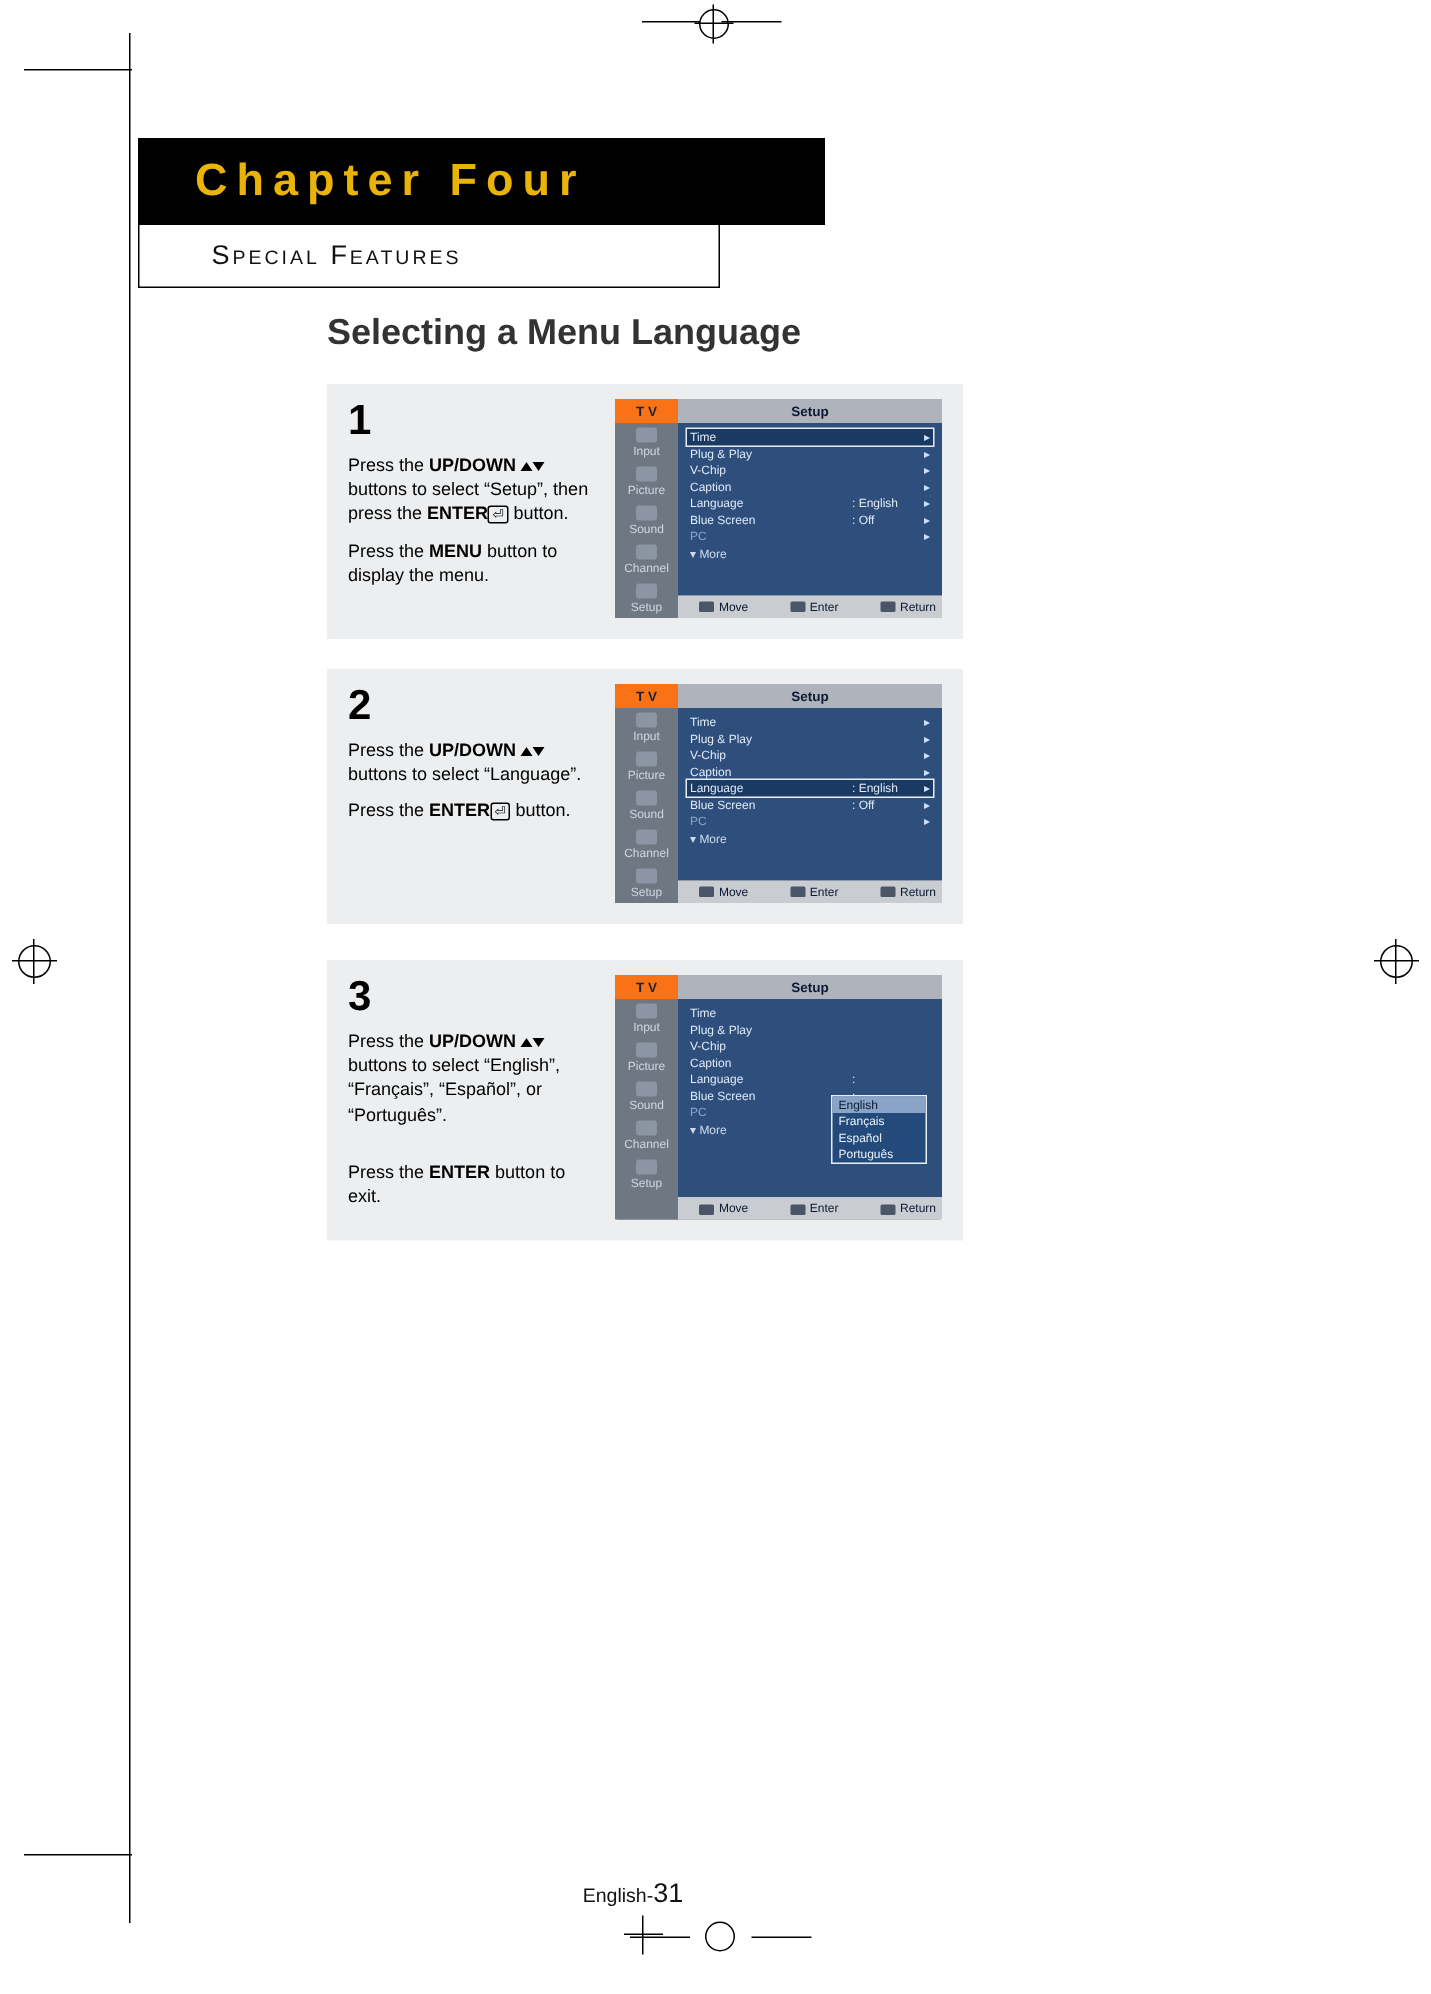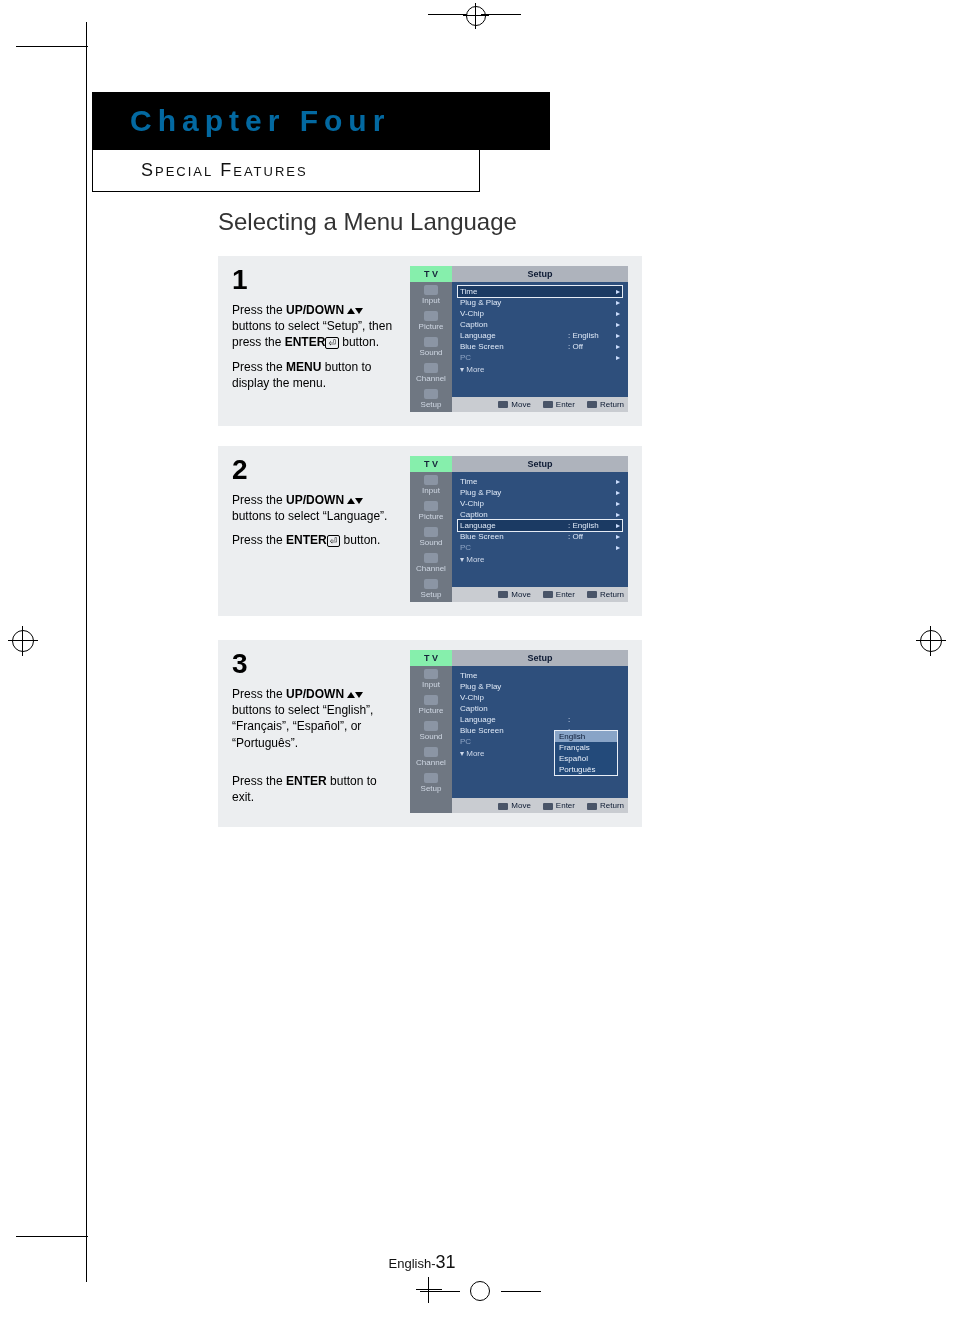--- a/index.html
+++ b/index.html
@@ -20,51 +20,51 @@
   .side-reg::before{left:9px;top:-5px;width:1px;height:30px}
   .side-reg::after{top:9px;left:-5px;width:30px;height:1px}
   .side-reg.left{left:12px}
   .side-reg.right{right:12px}
   .hair-top{position:absolute;top:46px;left:16px;width:72px;height:1px;background:#000}
   .hair-bot{position:absolute;bottom:92px;left:16px;width:72px;height:1px;background:#000}
   .vhair{position:absolute;top:22px;left:86px;width:1px;height:1260px;background:#000}
 
   
   .banner-wrap{position:absolute;top:92px;left:92px}
-  .black-bar{background:#000;color:#0369a1;font-weight:bold;font-size:30px;letter-spacing:6px;padding:12px 160px 12px 38px}
+  .black-bar{background:#000;color:#eab308;font-weight:bold;font-size:30px;letter-spacing:6px;padding:12px 160px 12px 38px}
   .subhead-box{border:1px solid #000;border-top:none;padding:10px 48px;width:290px}
   .subhead{font-size:18px;letter-spacing:2px}
   .subhead .sc{font-variant:small-caps}
 
-  .section-title{position:absolute;top:208px;left:218px;font-size:24px;font-weight:normal;color:#333}
+  .section-title{position:absolute;top:208px;left:218px;font-size:24px;font-weight:bold;color:#333}
 
   
   .step{position:absolute;left:218px;width:424px;background:#eceef0;padding:10px 14px 14px 14px;box-sizing:border-box}
   .step .inner{display:flex;gap:10px}
   .step .txt{flex:0 0 168px;font-size:12px;line-height:1.35;color:#000}
   .step .bignum{font-size:28px;font-weight:bold;margin:0 0 2px 0;line-height:1}
   .step .txt p{margin:0 0 8px 0}
 
   
   .osd{flex:1;background:#6f7782;border-radius:2px;font-size:9px;color:#e8eef5;position:relative;display:flex}
   .osd .tabs{width:42px;background:#6f7782;display:flex;flex-direction:column}
-  .osd .tvlabel{background:#86efac;color:#15243a;text-align:center;font-weight:bold;font-size:9px;padding:3px 0}
+  .osd .tvlabel{background:#f97316;color:#15243a;text-align:center;font-weight:bold;font-size:9px;padding:3px 0}
   .osd .tab{display:flex;flex-direction:column;align-items:center;gap:1px;padding:3px 0;color:#cfd7e3;font-size:8px}
   .osd .tab .ico{width:14px;height:10px;background:#8b95a4;border-radius:2px}
   .osd .main{flex:1;display:flex;flex-direction:column}
   .osd .titlebar{background:#aeb3bc;color:#0d1a33;font-weight:bold;text-align:center;font-size:9px;padding:3px 0}
   .osd .body{background:#2e4f7c;flex:1;padding:4px 6px 18px 6px}
   .osd .row{display:flex;align-items:center;justify-content:space-between;padding:1px 2px;font-size:8px;color:#dfe9f7}
   .osd .row .l{flex:1}
   .osd .row .v{width:44px}
   .osd .row .ar{width:8px;text-align:right;color:#cfe0ff}
   .osd .row.sel{background:#1b3a63;outline:1px solid #e6ecf5}
   .osd .row.dim .l,.osd .row.dim .v{color:#8fa4c4}
   .osd .more{font-size:8px;color:#cfd9ea;padding:2px 0 0 2px}
-  .osd .foot{background:#c9ccd1;color:#0a1830;font-size:8px;padding:3px 4px;display:flex;justify-content:flex-end;gap:12px}
+  .osd .foot{background:#c9ccd1;color:#0a1830;font-size:8px;padding:3px 4px;display:flex;justify-content:flex-end;gap:28px}
   .osd .foot span::before{content:"";display:inline-block;width:10px;height:7px;margin-right:3px;background:#4a5568;vertical-align:middle;border-radius:1px}
 
   
   .lang-pop{position:absolute;right:10px;top:64px;width:62px;background:#234a7a;border:1px solid #e8eef7}
   .lang-pop div{font-size:8px;padding:1px 4px;color:#eaf1fb;text-align:left}
   .lang-pop div.cur{background:#88a4c7;color:#0b1a34}
 
   .footer-pg{position:absolute;bottom:56px;left:0;width:844px;text-align:center;font-size:13px}
   .footer-pg .num{font-size:18px}
 

